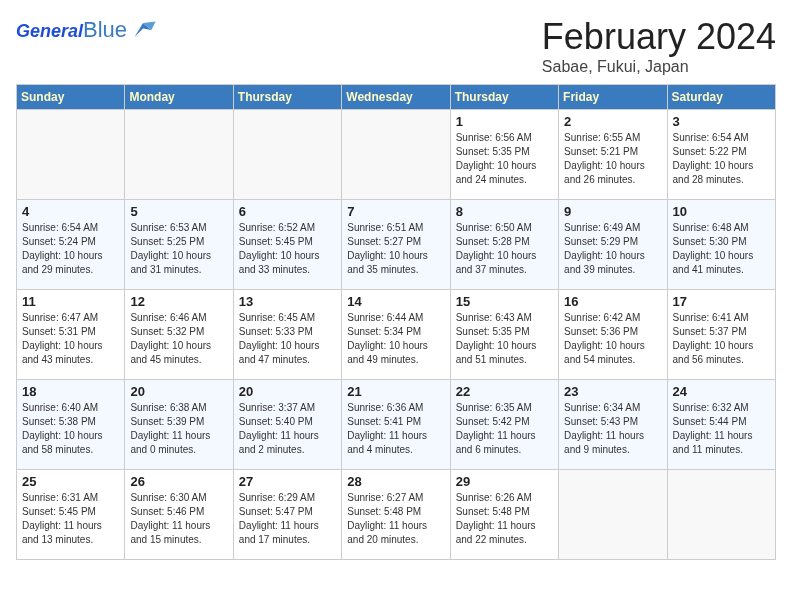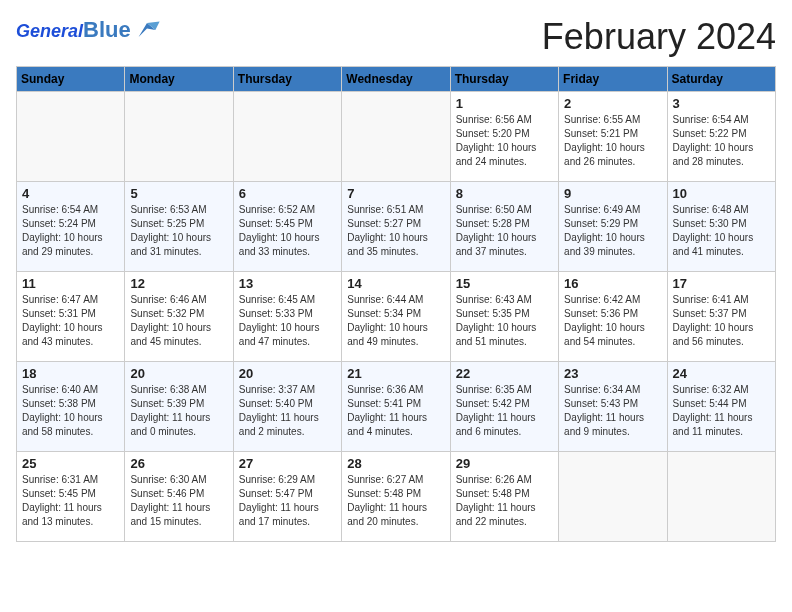--- a/index.html
+++ b/index.html
@@ -21,21 +21,21 @@
       align-items: center;
     }
     .logo-text-general {
       font-size: 18px;
       font-weight: bold;
       color: #1d4ed8;
       font-style: italic;
     }
     .logo-text-blue {
       font-size: 22px;
-      font-weight: bold;
+      font-weight: normal;
       color: #3a7abf;
     }
     .logo-bird {
       width: 28px;
       height: 28px;
       margin-left: 2px;
     }
     .title-area {
       text-align: left;
     }
@@ -48,21 +48,21 @@
       font-size: 16px;
       color: #444;
     }
     table {
       width: 100%;
       border-collapse: collapse;
       table-layout: fixed;
     }
     th {
       background-color: #3a7abf;
-      color: #000000;
+      color: #fef9c3;
       font-size: 12px;
       font-weight: bold;
       padding: 5px 4px;
       text-align: left;
       border: 1px solid #ccc;
     }
     td {
       vertical-align: top;
       border: 1px solid #ccc;
       padding: 4px 5px;
@@ -97,20 +97,21 @@
     <div>
       <span class="logo-text-general">General</span><span class="logo-text-blue">Blue</span>
     </div>
     <svg class="logo-bird" viewBox="0 0 40 40">
       <polygon points="8,30 20,10 32,20 20,18" fill="#3a7abf"></polygon>
       <polygon points="20,10 38,8 32,20" fill="#5a9fd4"></polygon>
     </svg>
   </div>
   <div class="title-area">
     <div class="month-title">February 2024</div>
+    <div class="location-title">Sabae, Fukui, Japan</div>
   </div>
 </div>
 
 <table>
   <thead>
     <tr id="header-row">
         <th>Sunday</th>
         <th>Monday</th>
         <th>Thursday</th>
         <th>Wednesday</th>
@@ -121,21 +122,21 @@
   </thead>
   <tbody id="calendar-body">
       <tr>
         <td class="empty"></td>
         <td class="empty"></td>
         <td class="empty"></td>
         <td class="empty"></td>
         <td>
           <div class="day-num">1</div>
           <div class="day-info">Sunrise: 6:56 AM
-Sunset: 5:20 PM
+Sunset: 5:35 PM
 Daylight: 10 hours
 and 24 minutes.</div>
         </td>
         <td>
           <div class="day-num">2</div>
           <div class="day-info">Sunrise: 6:55 AM
 Sunset: 5:21 PM
 Daylight: 10 hours
 and 26 minutes.</div>
         </td>

